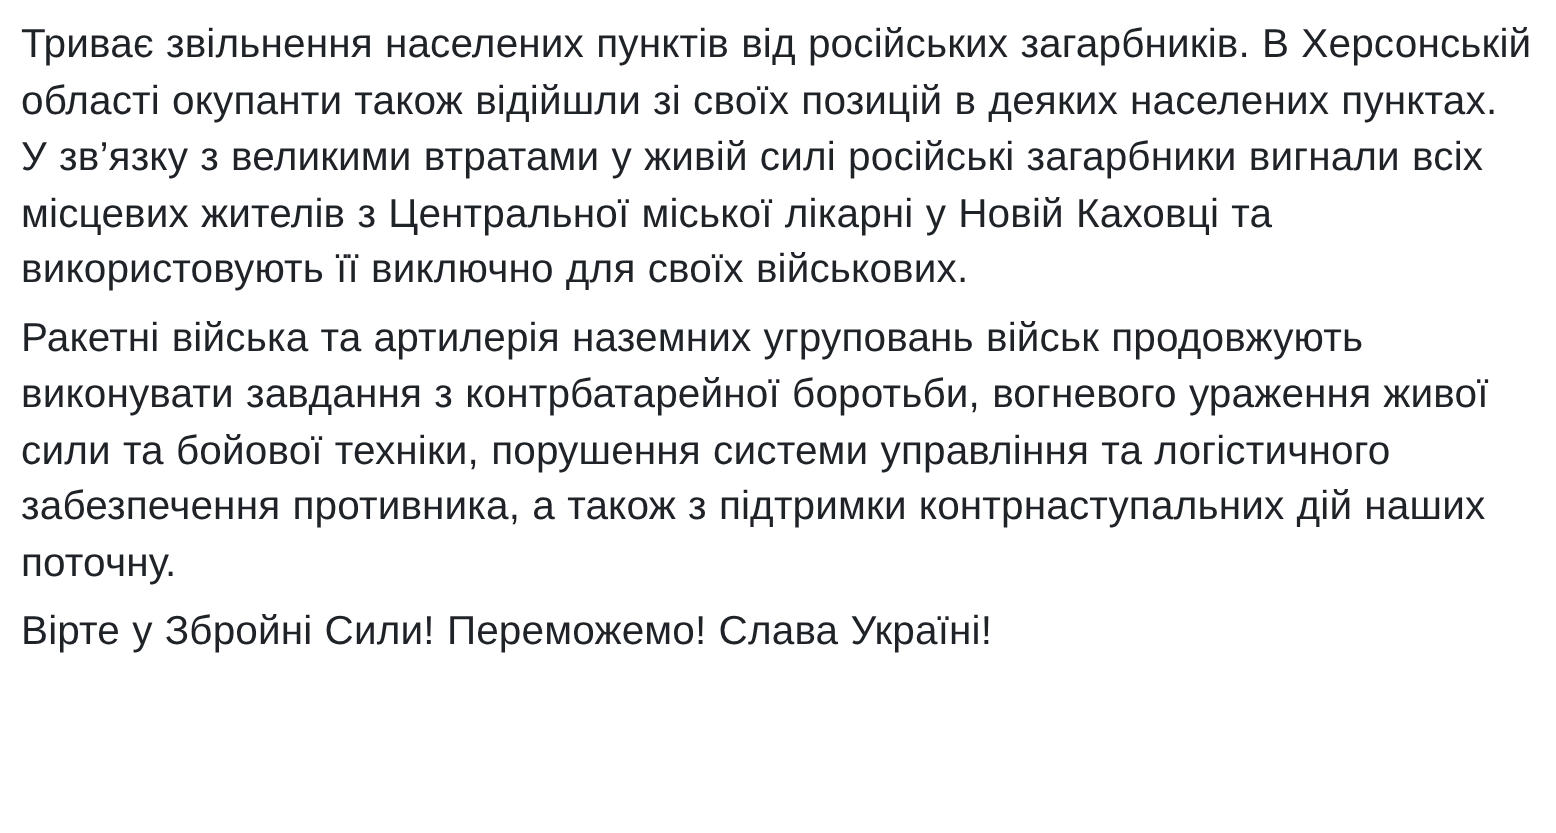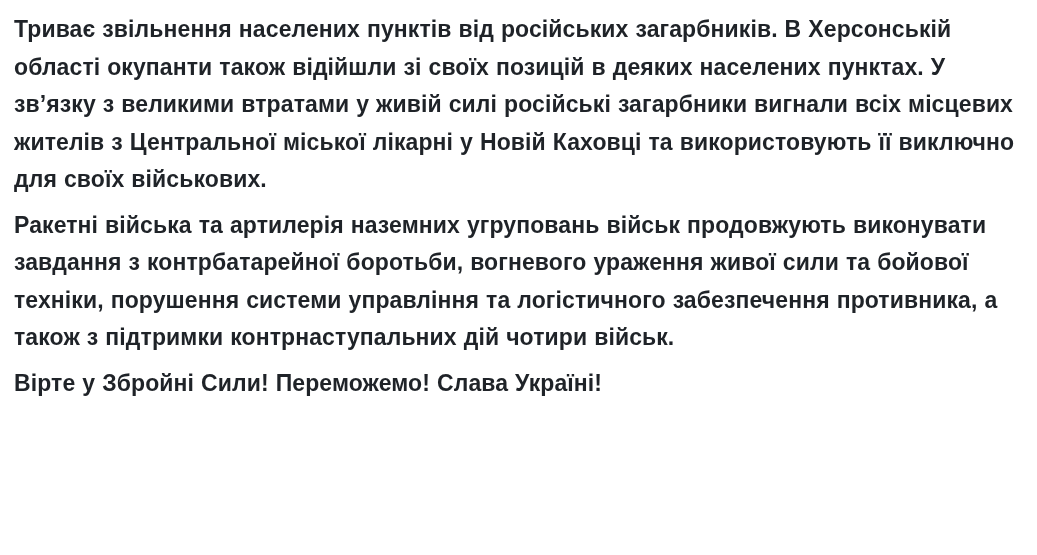--- a/index.html
+++ b/index.html
@@ -14,30 +14,30 @@
   }
   .post-text {
     box-sizing: border-box;
     width: 1037px;
     min-height: 555px;
     padding: 11px 16px 10px 14px;
     background: #ffffff;
   }
   .post-text p {
     margin: 0 0 8px 0;
-    font-size: 23px;
+    font-size: 27px;
     line-height: 37.5px;
-    font-weight: 700;
+    font-weight: 400;
     letter-spacing: 0.1px;
     word-spacing: 0.5px;
   }
   .post-text p:last-child {
     margin-bottom: 0;
   }
 </style>
 </head>
 <body style="background: rgb(255, 255, 255); color: rgb(31, 35, 40);">
 
 <div class="post-text">
   <p>Триває звільнення населених пунктів від російських загарбників. В Херсонській області окупанти також відійшли зі своїх позицій в деяких населених пунктах. У зв’язку з великими втратами у живій силі російські загарбники вигнали всіх місцевих жителів з Центральної міської лікарні у Новій Каховці та використовують її виключно для своїх військових.</p>
-  <p>Ракетні війська та артилерія наземних угруповань військ продовжують виконувати завдання з контрбатарейної боротьби, вогневого ураження живої сили та бойової техніки, порушення системи управління та логістичного забезпечення противника, а також з підтримки контрнаступальних дій чотири військ.</p>
+  <p>Ракетні війська та артилерія наземних угруповань військ продовжують виконувати завдання з контрбатарейної боротьби, вогневого ураження живої сили та бойової техніки, порушення системи управління та логістичного забезпечення противника, а також з підтримки контрнаступальних дій наших поточну.</p>
   <p>Вірте у Збройні Сили! Переможемо! Слава Україні!</p>
 </div>
 
 </body></html>

